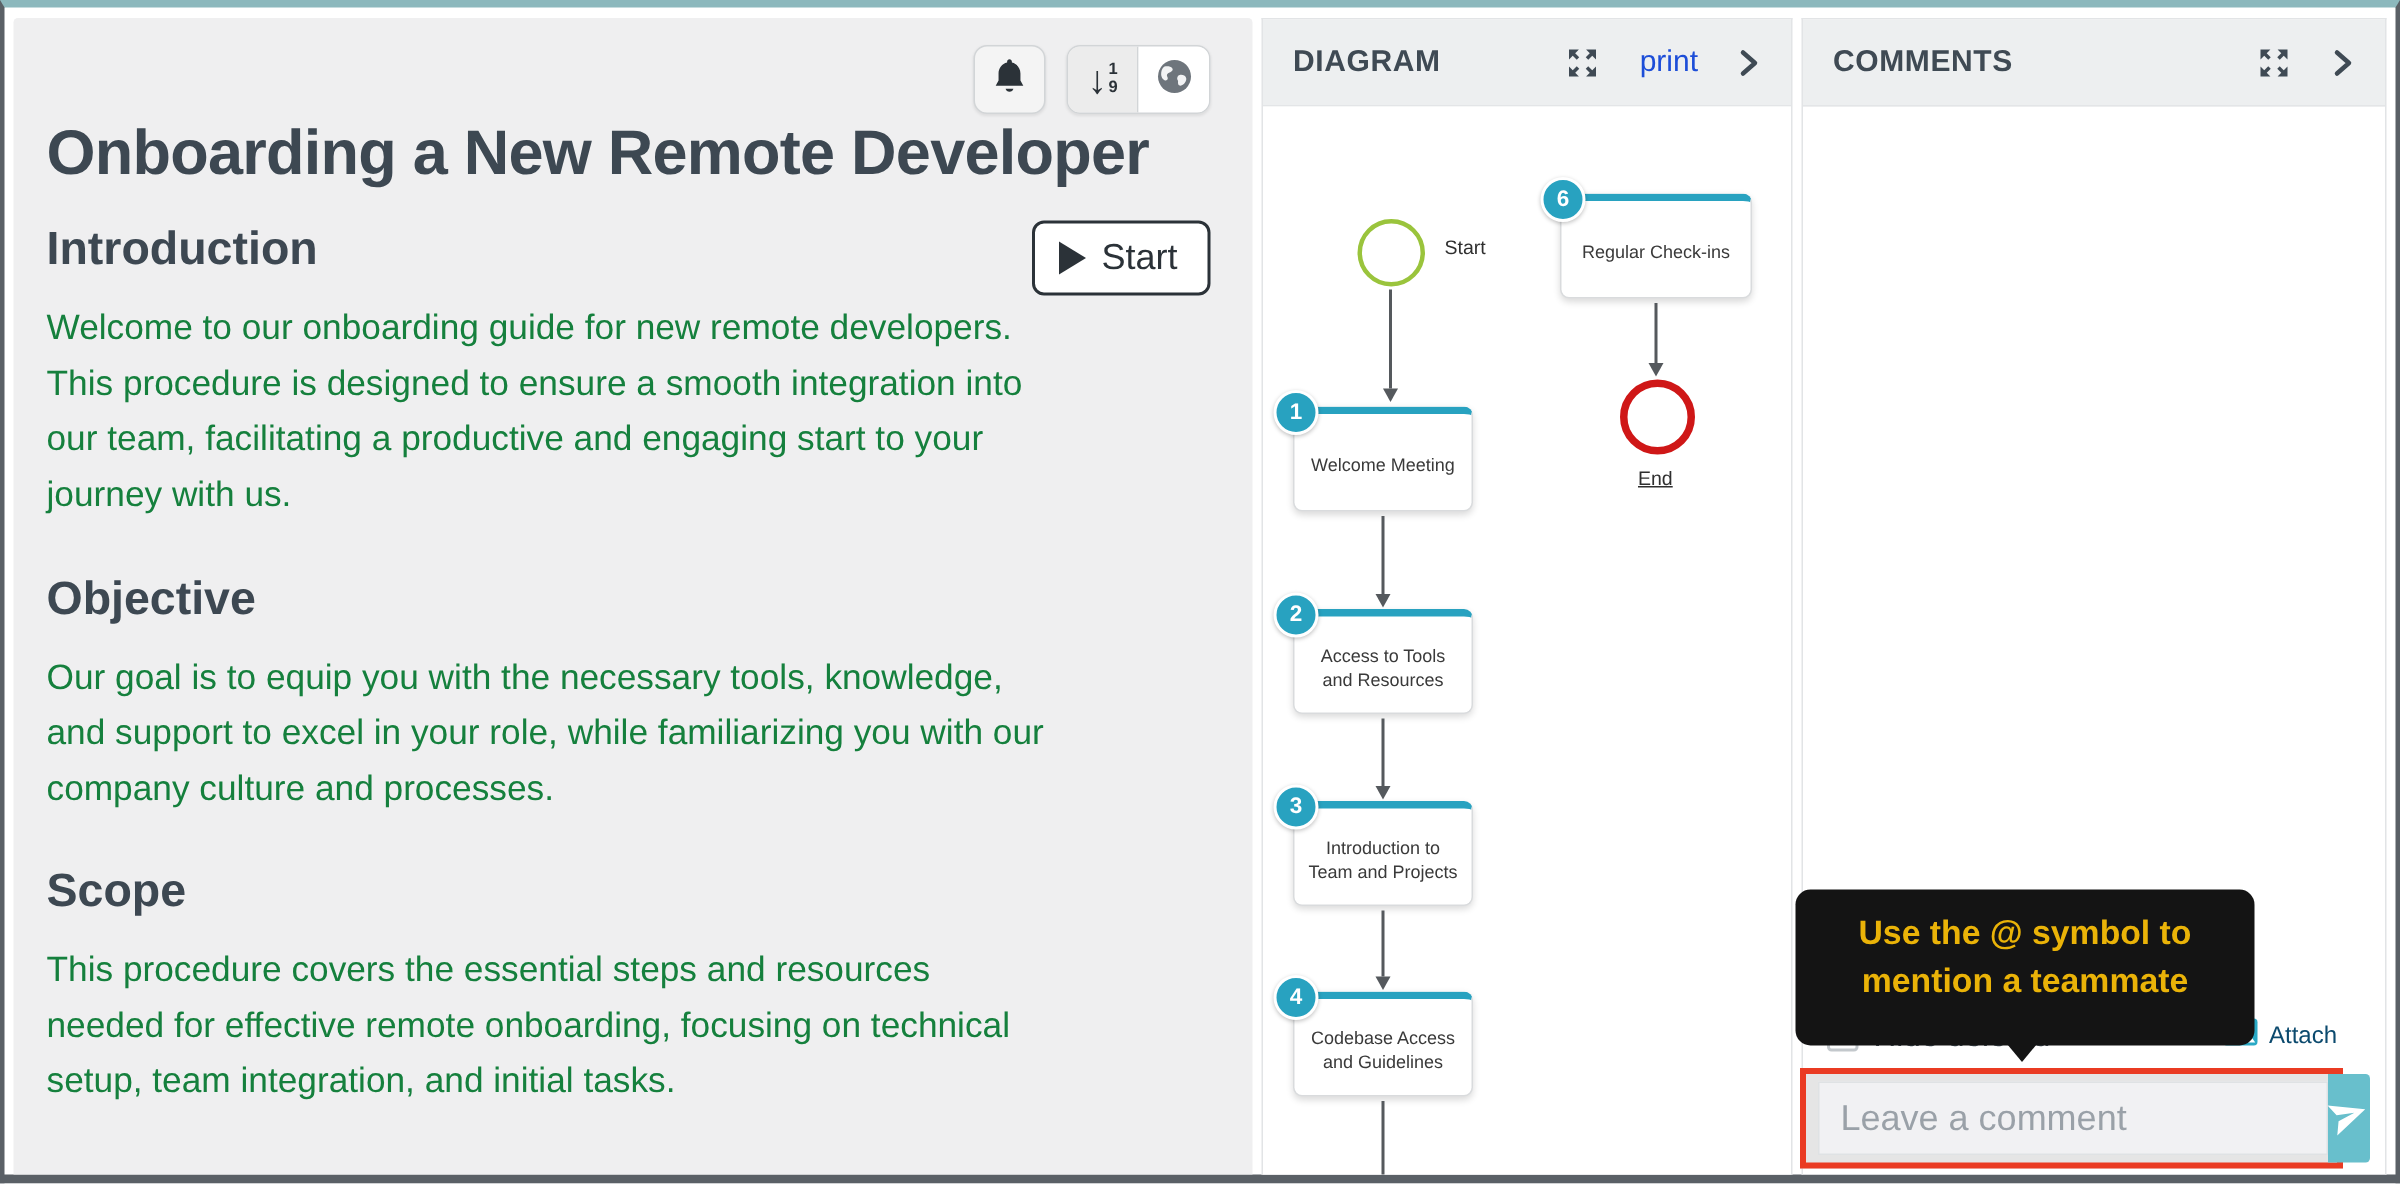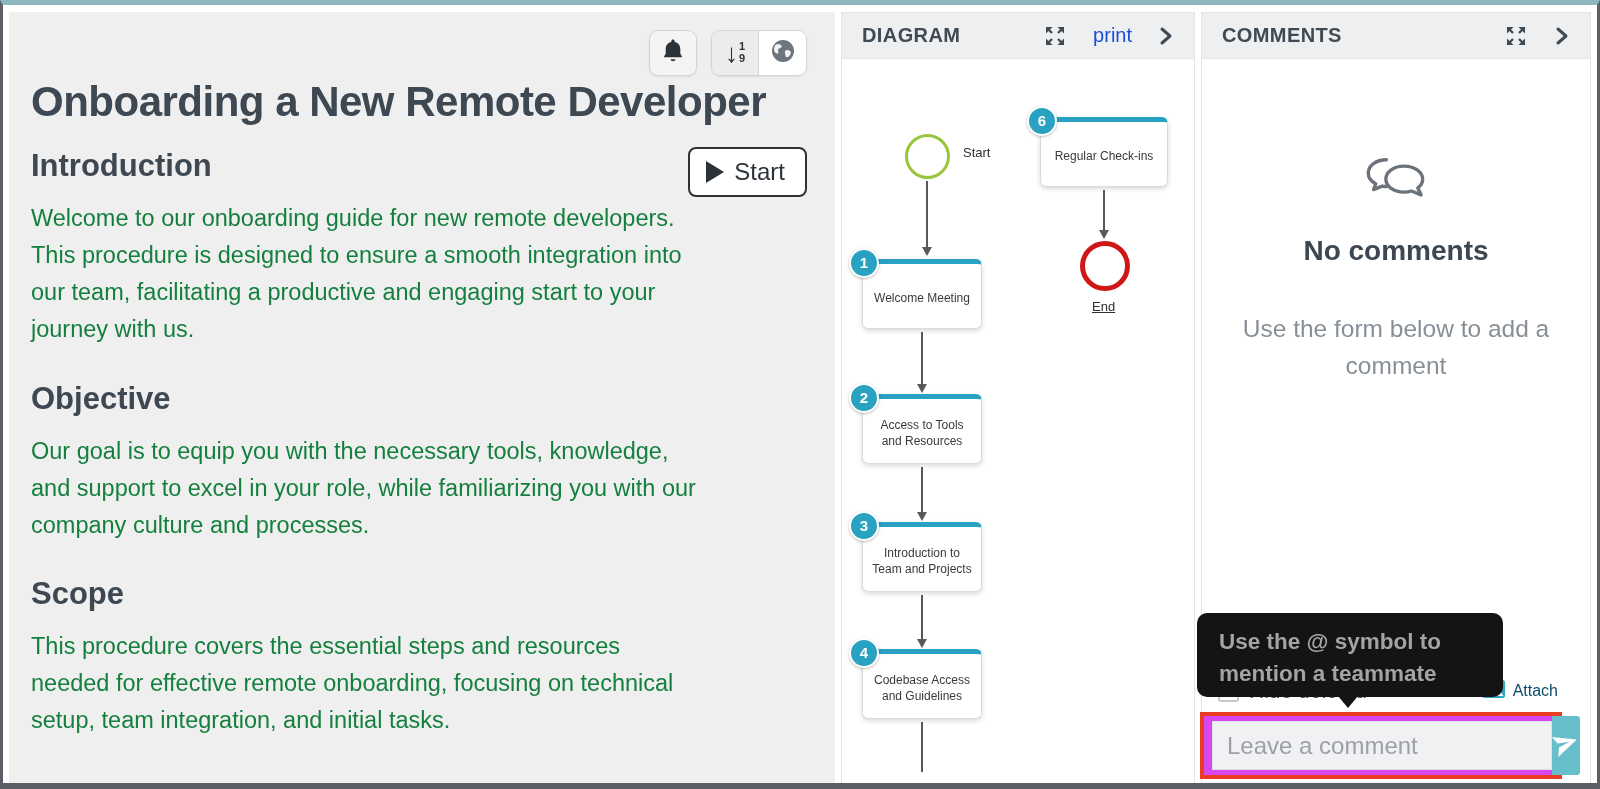--- a/index.html
+++ b/index.html
@@ -48,21 +48,21 @@
     position: absolute; top: 135px; right: 28px;
     background: #ffffff; border: 2px solid #2b3238; border-radius: 8px;
     padding: 9px 20px 9px 16px;
     display: flex; align-items: center; gap: 10px;
     font-size: 24px; color: #2b3238; cursor: pointer;
   }
   .play-tri { width: 0; height: 0; border-top: 11px solid transparent; border-bottom: 11px solid transparent; border-left: 18px solid #2b3238; }
 
   
   .panel-header {
-    height: 46px; flex: 0 0 auto; background: #edeff0; border-bottom: 1px solid #e3e5e7;
+    height: 58px; flex: 0 0 auto; background: #edeff0; border-bottom: 1px solid #e3e5e7;
     display: flex; align-items: center; padding: 0 20px; gap: 26px; text-align: right;
   }
   .panel-title { font-size: 20px; font-weight: bold; color: #3f4a54; letter-spacing: 0.4px; }
   .ph-spacer { margin-left: auto; }
   .ph-icon { display: flex; align-items: center; cursor: pointer; }
   .print-label { font-size: 20px; color: #1d4ed8; cursor: pointer; }
 
   
   .diagram-panel {
     width: 354px; height: 100%; background: #ffffff;
@@ -115,33 +115,33 @@
   .comments-controls {
     position: absolute; left: 16px; right: 32px; bottom: 80px;
     display: flex; align-items: center; gap: 10px; z-index: 1;
     font-size: 21px; color: #3f4a54;
   }
   .checkbox { width: 21px; height: 21px; background: #ffffff; border: 2px solid #c3c8cc; border-radius: 3px; cursor: pointer; }
   .attach-link { margin-left: auto; display: flex; align-items: center; gap: 7px; color: #0c4a6e; cursor: pointer; font-size: 16px; }
 
   .mention-tooltip {
     position: absolute; left: -5px; bottom: 86px; z-index: 5;
-    background: #141414; color: #a3a3a3; border-radius: 10px;
-    padding: 13px 22px 6px 22px; text-align: left;
+    background: #141414; color: #eab308; border-radius: 10px;
+    padding: 13px 22px 26px 22px; text-align: center;
   }
   .mention-tooltip .tt-text { display: inline-block; max-width: 262px; font-size: 22.5px; font-weight: bold; line-height: 1.45; }
   .tt-caret {
     position: absolute; left: 46%; bottom: -11px; width: 0; height: 0;
     border-left: 10px solid transparent; border-right: 10px solid transparent;
     border-top: 12px solid #141414;
   }
 
   .comment-form {
     position: absolute; left: -2px; right: 28px; bottom: 4px; height: 67px; z-index: 4;
-    border: 4px solid #ea3b23; background: #d946ef;
+    border: 4px solid #ea3b23; background: #e5e5e5;
     display: flex; align-items: stretch;
   }
   .comment-input {
     flex: 1; margin: 5px 0 5px 8px; background: #f1f1f3; border: 1px solid #dfe2e4;
     font-size: 24px; color: #5a6169; padding: 0 14px; outline: none;
     font-family: "Liberation Sans", sans-serif;
   }
   .comment-input::placeholder { color: #9aa1a8; opacity: 1; }
   .send-btn {
     width: 50px; border: none; background: #68bfcc; border-radius: 0 3px 3px 0;
@@ -305,30 +305,20 @@
           </svg>
         </span>
         <span class="ph-icon">
           <svg width="16" height="22" viewBox="0 0 16 22">
               <path d="M4 4l8 7-8 7" stroke="#3f4a54" stroke-width="3" fill="none" stroke-linecap="round" stroke-linejoin="round"></path>
             </svg>
         </span>
       </div>
 
       <div class="comments-body">
-        <div class="empty-state">
-          <span>
-            <svg width="64" height="50" viewBox="0 0 60 46" fill="none" stroke="#6d737a" stroke-width="3.2" stroke-linejoin="round" stroke-linecap="round">
-              <path d="M21 4 C11.5 4 4 9.5 4 16.5 C4 20.8 6.8 24.5 11 26.5 L9 32 L17 28.7 C18.3 29 19.6 29.2 21 29.2"></path>
-              <path d="M37.5 10 C28 10 20.5 15.4 20.5 22.2 C20.5 29 28 34.4 37.5 34.4 C40 34.4 42.4 34 44.4 33.3 L53.5 37 L50.4 30.3 C53.4 28.1 55 25.3 55 22.2 C55 15.4 47 10 37.5 10"></path>
-            </svg>
-          </span>
-          <div class="empty-title">No comments</div>
-          <div class="empty-sub">Use the form below to add a comment</div>
-        </div>
 
         <div class="comments-controls">
           <span class="checkbox"></span>
           <span>Hide deleted</span>
           <span class="attach-link">
             <span>
               <svg width="25" height="20" viewBox="0 0 25 20">
                 <rect x="1" y="1" width="23" height="18" rx="2.5" fill="#2aa9c5"></rect>
                 <circle cx="8" cy="7" r="2.2" fill="#ffffff"></circle>
                 <path d="M3.5 17l6-6 4.2 4.2 4-5 4.8 6.8z" fill="#ffffff"></path>

